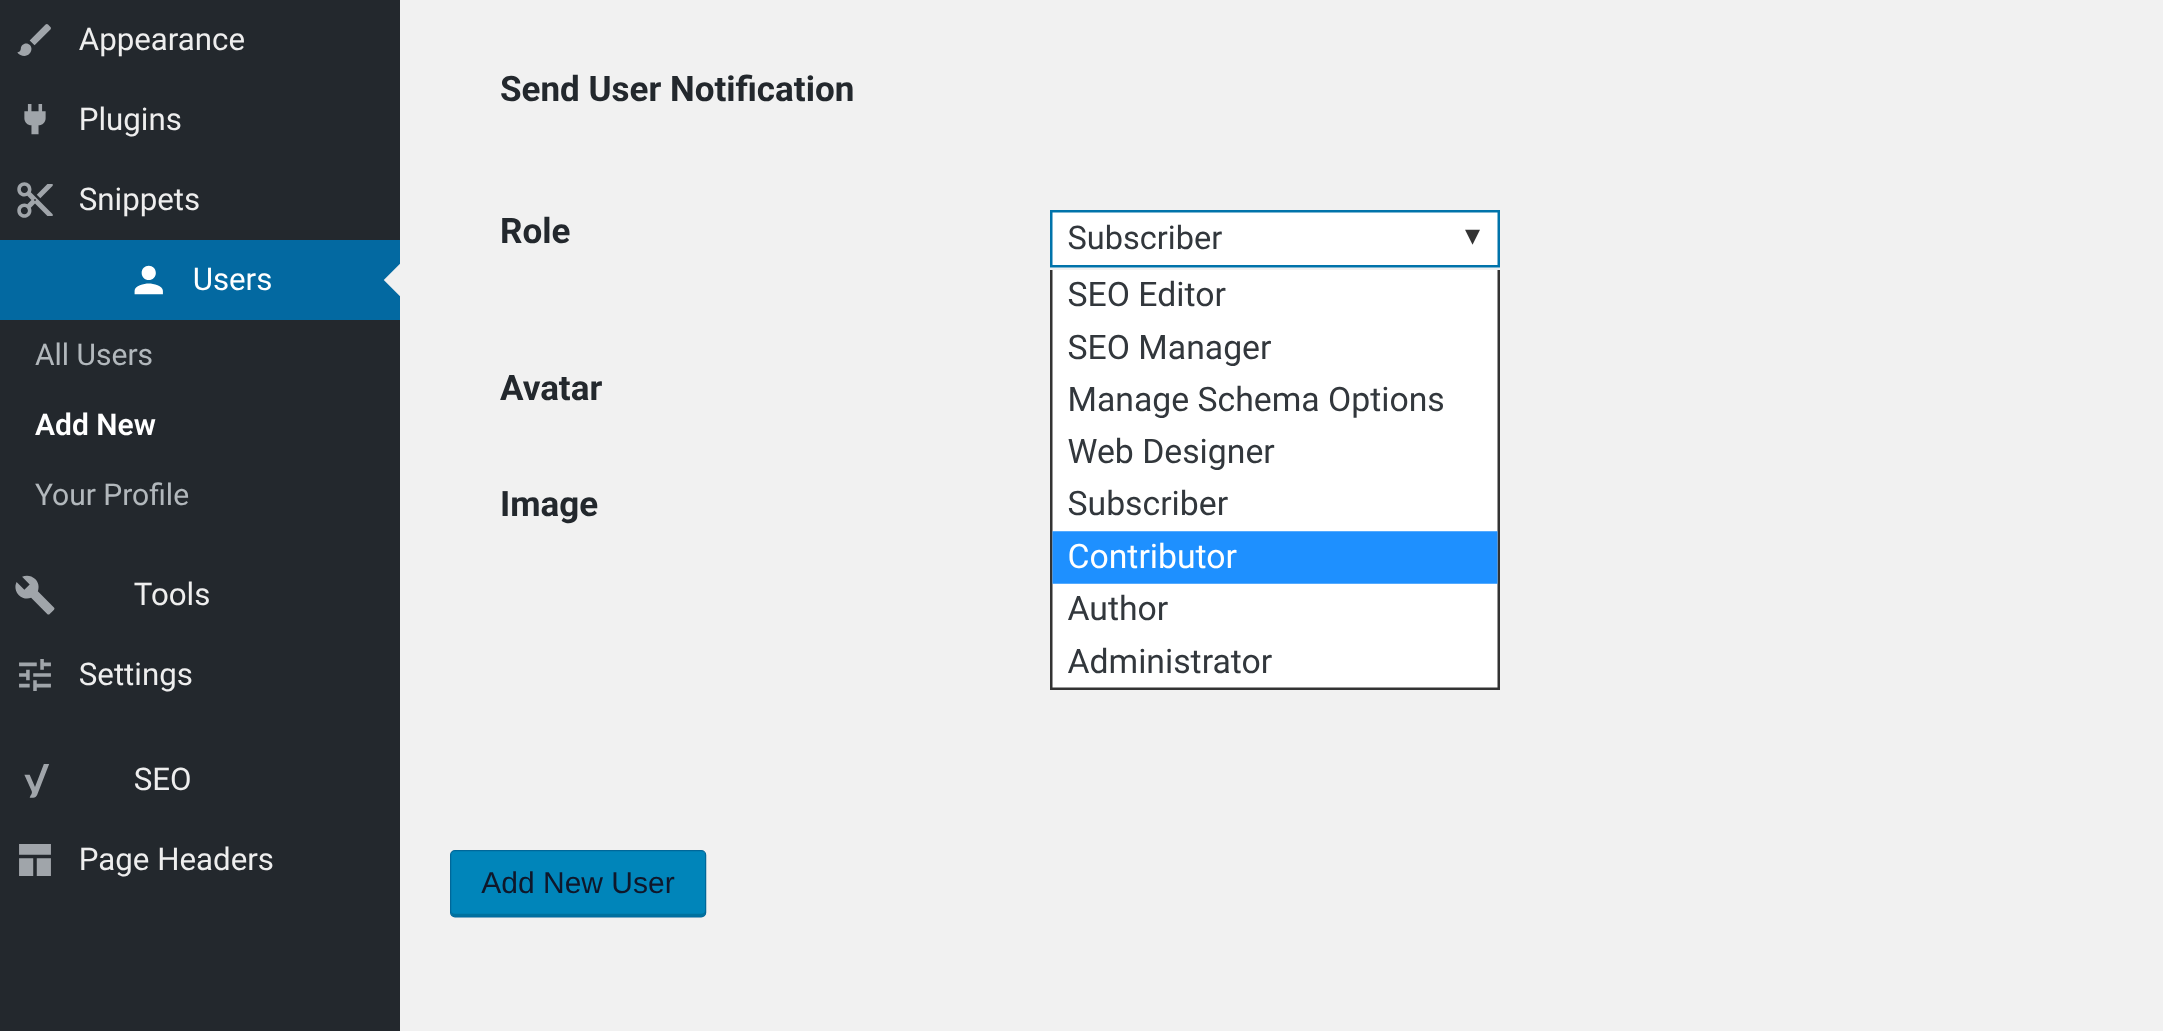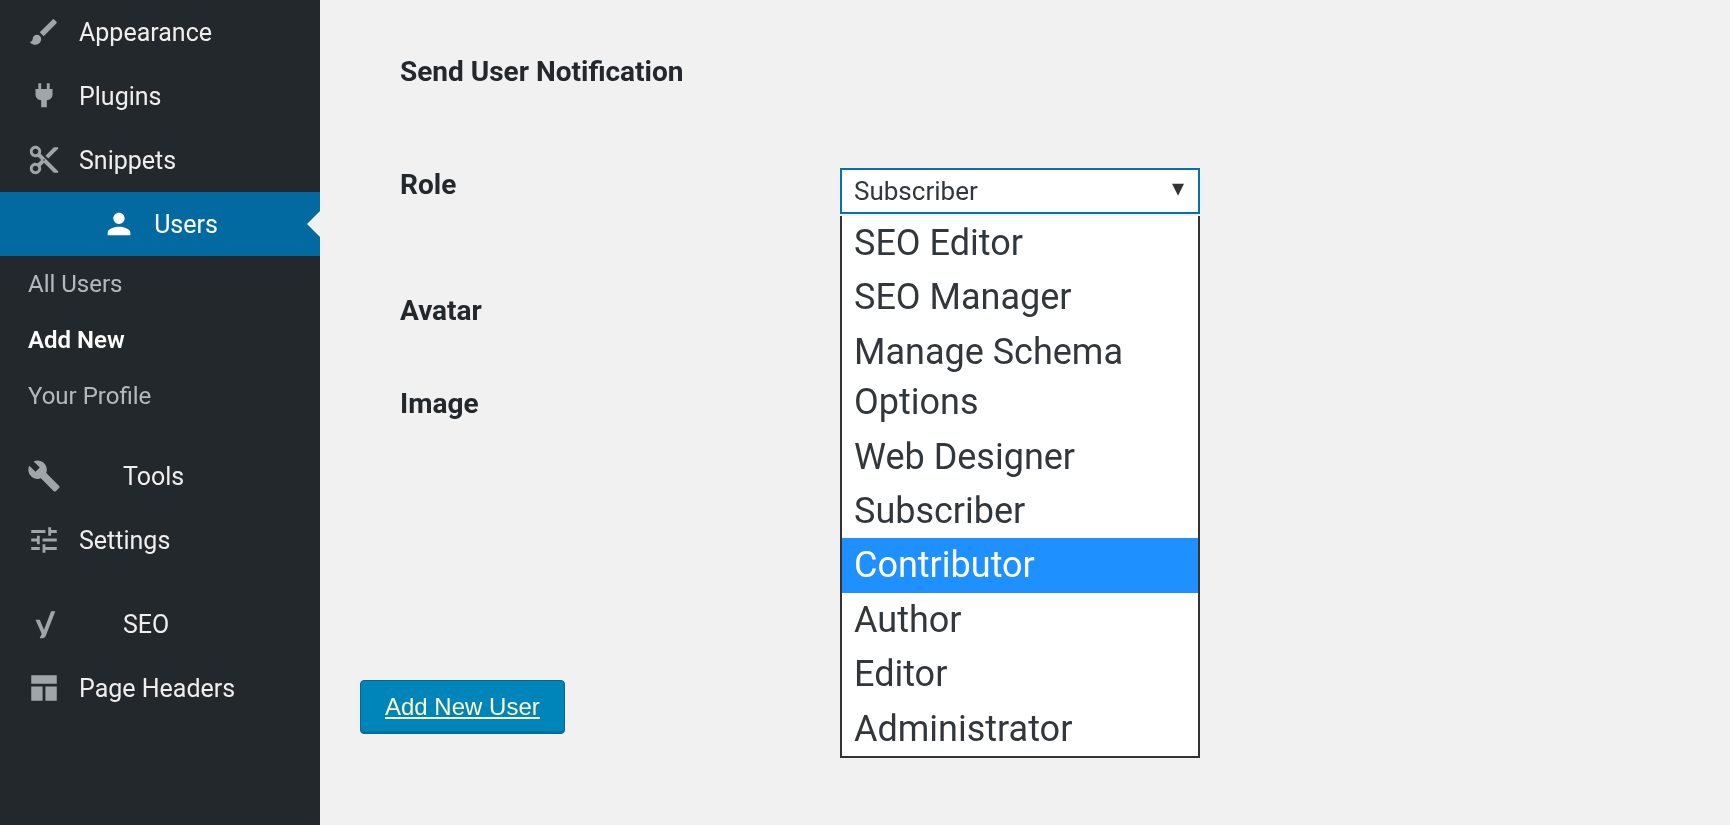--- a/index.html
+++ b/index.html
@@ -1,20 +1,20 @@
 <!DOCTYPE html>
 <html><head>
 <meta charset="utf-8">
 <style>
 * { box-sizing: border-box; margin: 0; padding: 0; }
 body { font-family: -apple-system, BlinkMacSystemFont, "Segoe UI", Roboto, Oxygen-Sans, Ubuntu, Cantarell, "Helvetica Neue", sans-serif; height: 825px; width: 1730px; overflow: hidden; display: flex; background: #f1f1f1; }
 
 
 .sidebar { width: 320px; background: #23282d; color: #eee; display: flex; flex-direction: column; font-size: 25px; }
-.menu-item { display: flex; align-items: center; padding: 15px 27px; color: #eee; cursor: pointer; position: relative; }
+.menu-item { display: flex; align-items: center; padding: 15px 11px; color: #eee; cursor: pointer; position: relative; }
 .menu-item.extra-top { margin-top: 20px; gap: 44px; }
 .menu-item.active { background: #0369a1; color: #fff; justify-content: center; }
 .menu-item.active::after { content: ""; position: absolute; right: -1px; top: 50%; transform: translateY(-50%); width: 0; height: 0; border-top: 14px solid transparent; border-bottom: 14px solid transparent; border-right: 14px solid #f1f1f1; }
 .menu-item .icon { width: 34px; height: 34px; display: inline-flex; align-items: center; justify-content: center; margin-right: 18px; flex-shrink: 0; }
 .menu-item .icon svg { fill: #a0a5aa; width: 100%; height: 100%; }
 .menu-item.active .icon svg { fill: #fff; }
 .submenu { background: #23282d; }
 .submenu-item { padding: 14px 20px 14px 28px; color: rgba(240,245,250,0.7); cursor: pointer; font-size: 24px; }
 .submenu-item.current { color: #fff; font-weight: 600; }
 
@@ -25,24 +25,24 @@
 .form-control { flex: 1; display: flex; align-items: center; }
 
 .checkbox { width: 30px; height: 30px; border: 1px solid #999; background: #fff; display: inline-flex; align-items: center; justify-content: center; margin-right: 16px; cursor: pointer; }
 .checkbox svg { width: 24px; height: 24px; }
 .checkbox-label { font-size: 26px; color: #444; }
 
 .select-box { position: relative; width: 360px; }
 .select-display { border: 2px solid #0073aa; background: #fff; padding: 6px 40px 6px 12px; font-size: 26px; color: #32373c; cursor: pointer; position: relative; }
 .select-display::after { content: "▾"; position: absolute; right: 14px; top: 4px; font-size: 24px; color: #333; }
 .select-dropdown { position: absolute; top: 48px; left: 0; width: 360px; background: #fff; border: 2px solid #333; border-top: none; z-index: 10; }
-.select-option { padding: 2px 12px; font-size: 36px; color: #32373c; cursor: pointer; line-height: 1.4; }
+.select-option { padding: 2px 12px; font-size: 27px; color: #32373c; cursor: pointer; line-height: 1.4; }
 .select-option.highlighted { background: #1e90ff; color: #fff; }
 
-.btn { display: inline-block; background: #0085ba; border: 1px solid #006799; box-shadow: inset 0 -2px 0 rgba(0,0,0,0.15); color: #fef9c3; font-size: 24px; padding: 12px 24px; border-radius: 4px; cursor: pointer; text-decoration: underline; }
+.btn { display: inline-block; background: #0085ba; border: 1px solid #006799; box-shadow: inset 0 -2px 0 rgba(0,0,0,0.15); color: #0f172a; font-size: 24px; padding: 12px 24px; border-radius: 4px; cursor: pointer; }
 .btn-wrap { margin-top: 260px; }
 </style>
 </head>
 <body>
 
 <div class="sidebar">
 
   <div class="menu-item">
     <span class="icon">
         <svg viewBox="0 0 24 24">
@@ -135,21 +135,20 @@
       <div class="select-box">
         <div class="select-display">Subscriber</div>
         <div class="select-dropdown">
           <div class="select-option">SEO Editor</div>
           <div class="select-option">SEO Manager</div>
           <div class="select-option">Manage Schema Options</div>
           <div class="select-option">Web Designer</div>
           <div class="select-option">Subscriber</div>
           <div class="select-option highlighted">Contributor</div>
           <div class="select-option">Author</div>
-          <div class="select-option">Editor</div>
           <div class="select-option">Administrator</div>
         </div>
       </div>
     </div>
   </div>
 
   <div class="form-row" style="margin-bottom:60px">
     <div class="form-label">Avatar</div>
   </div>
 

